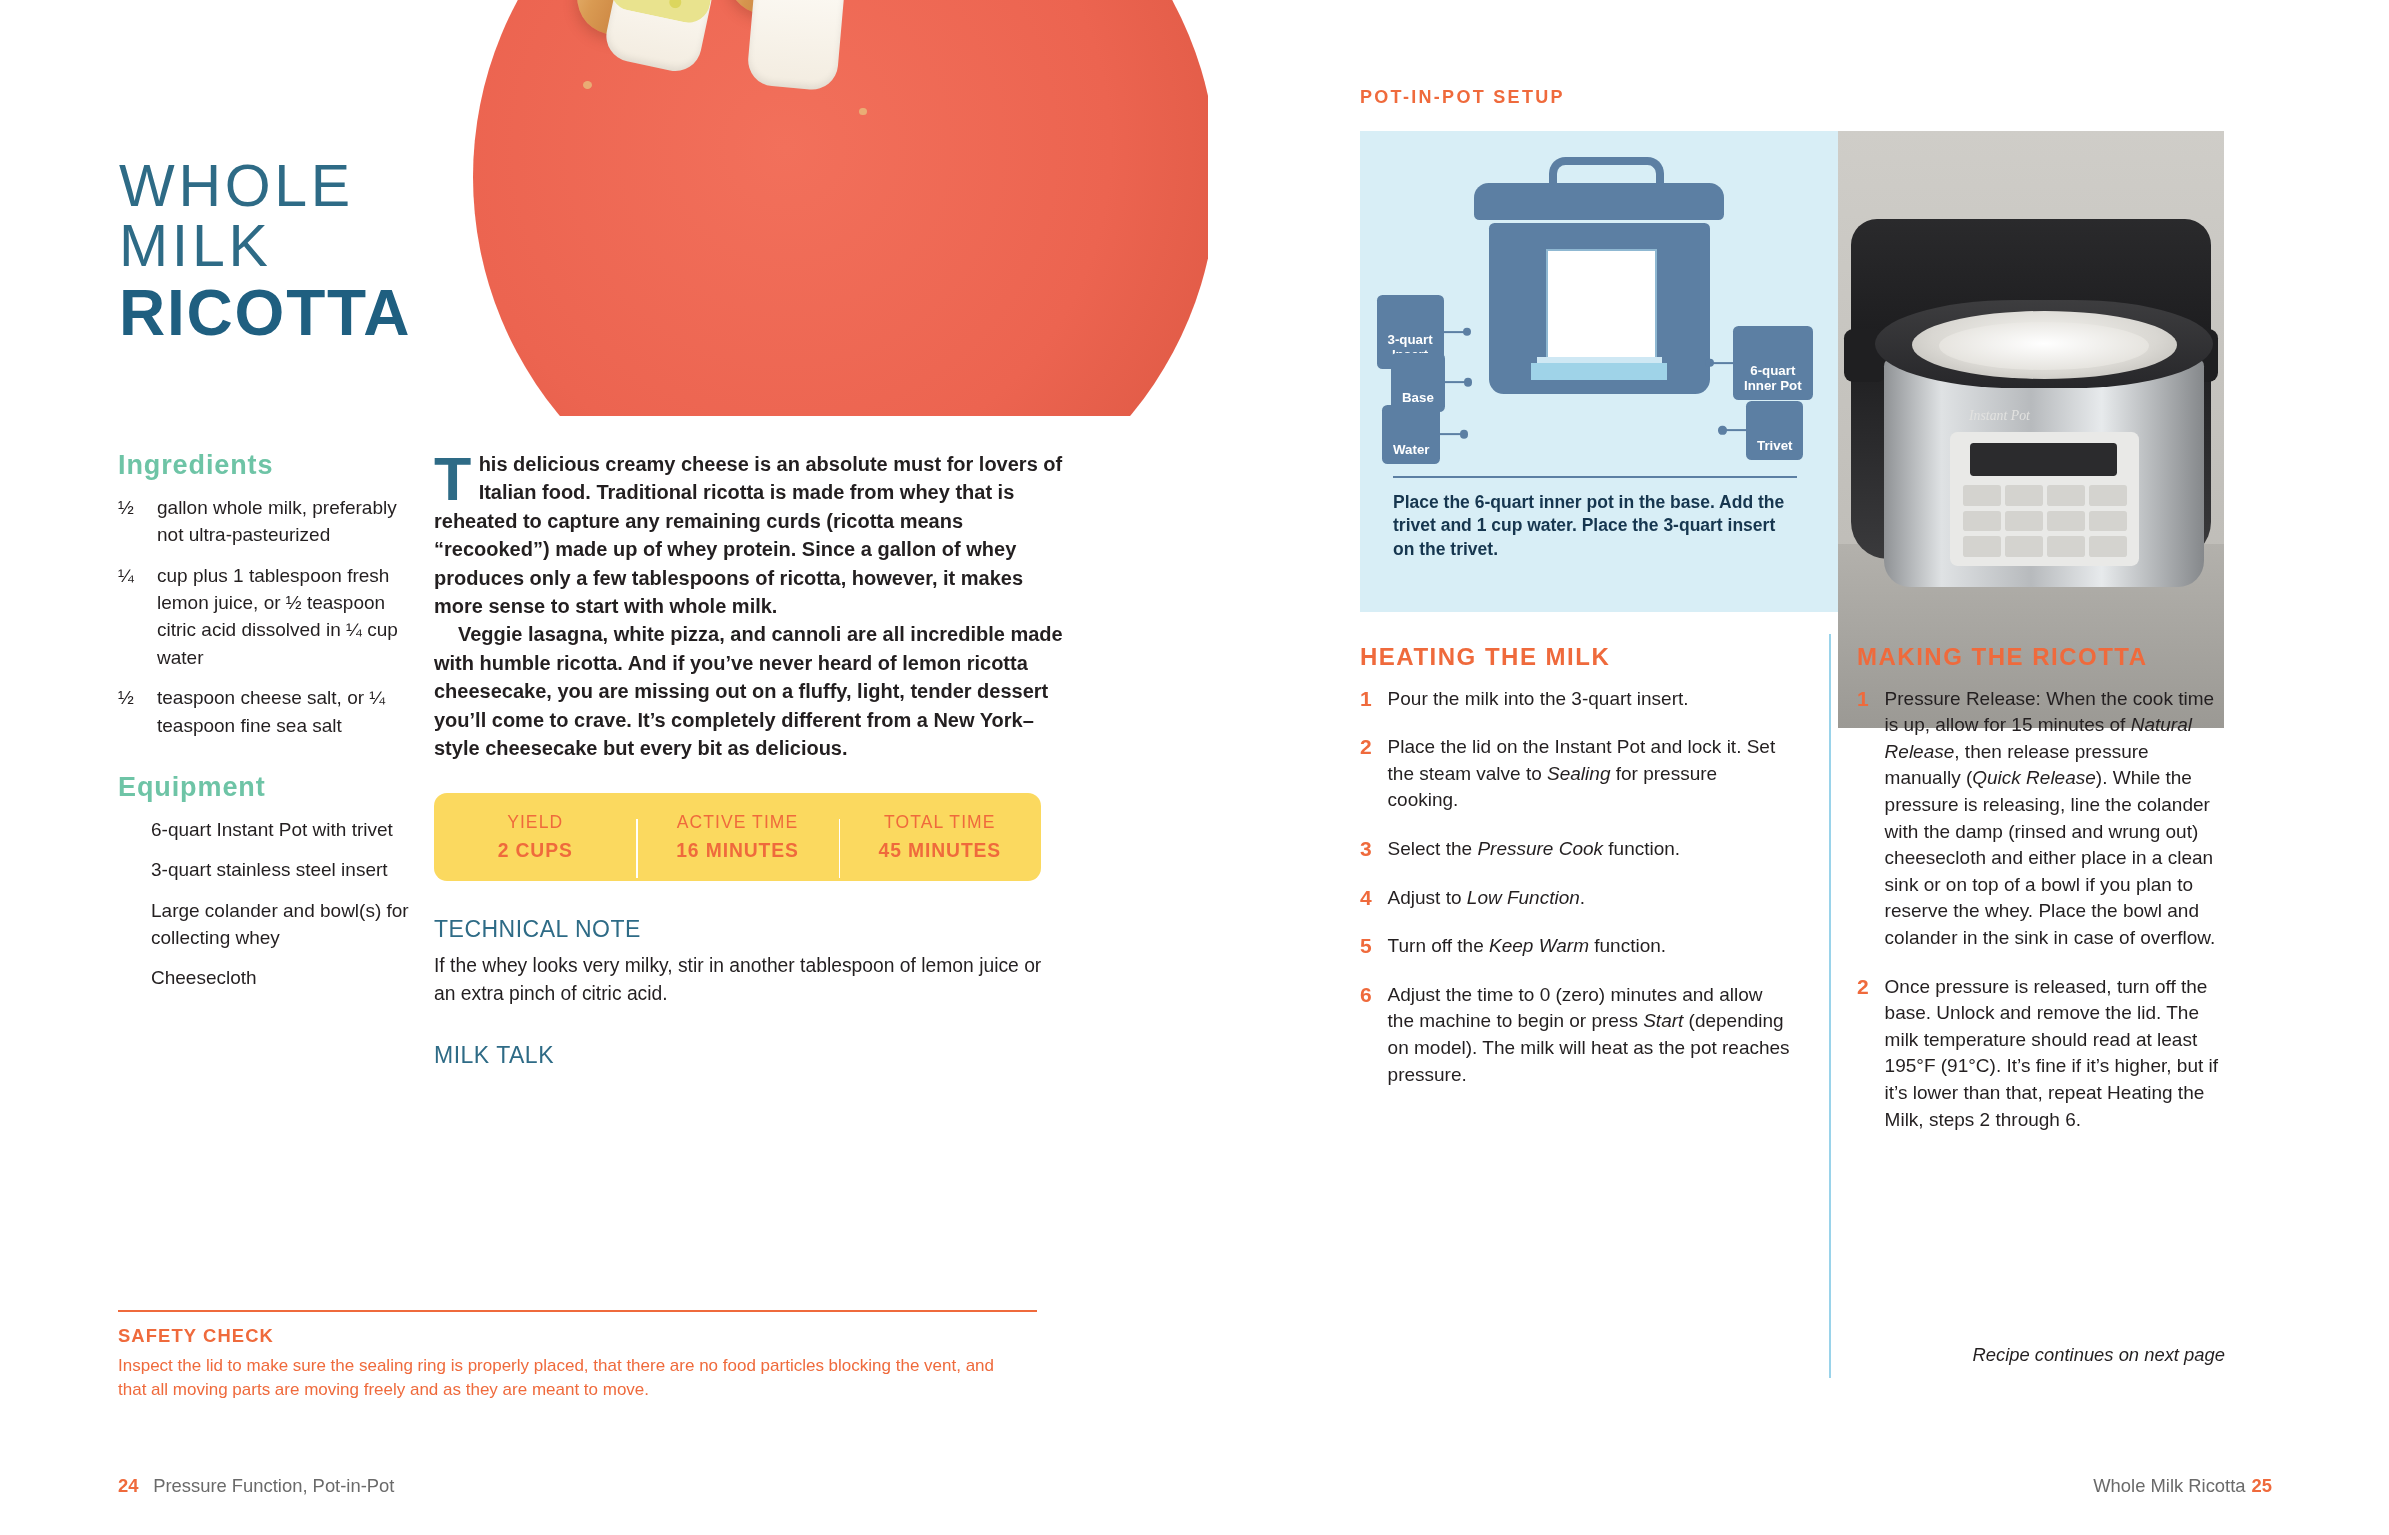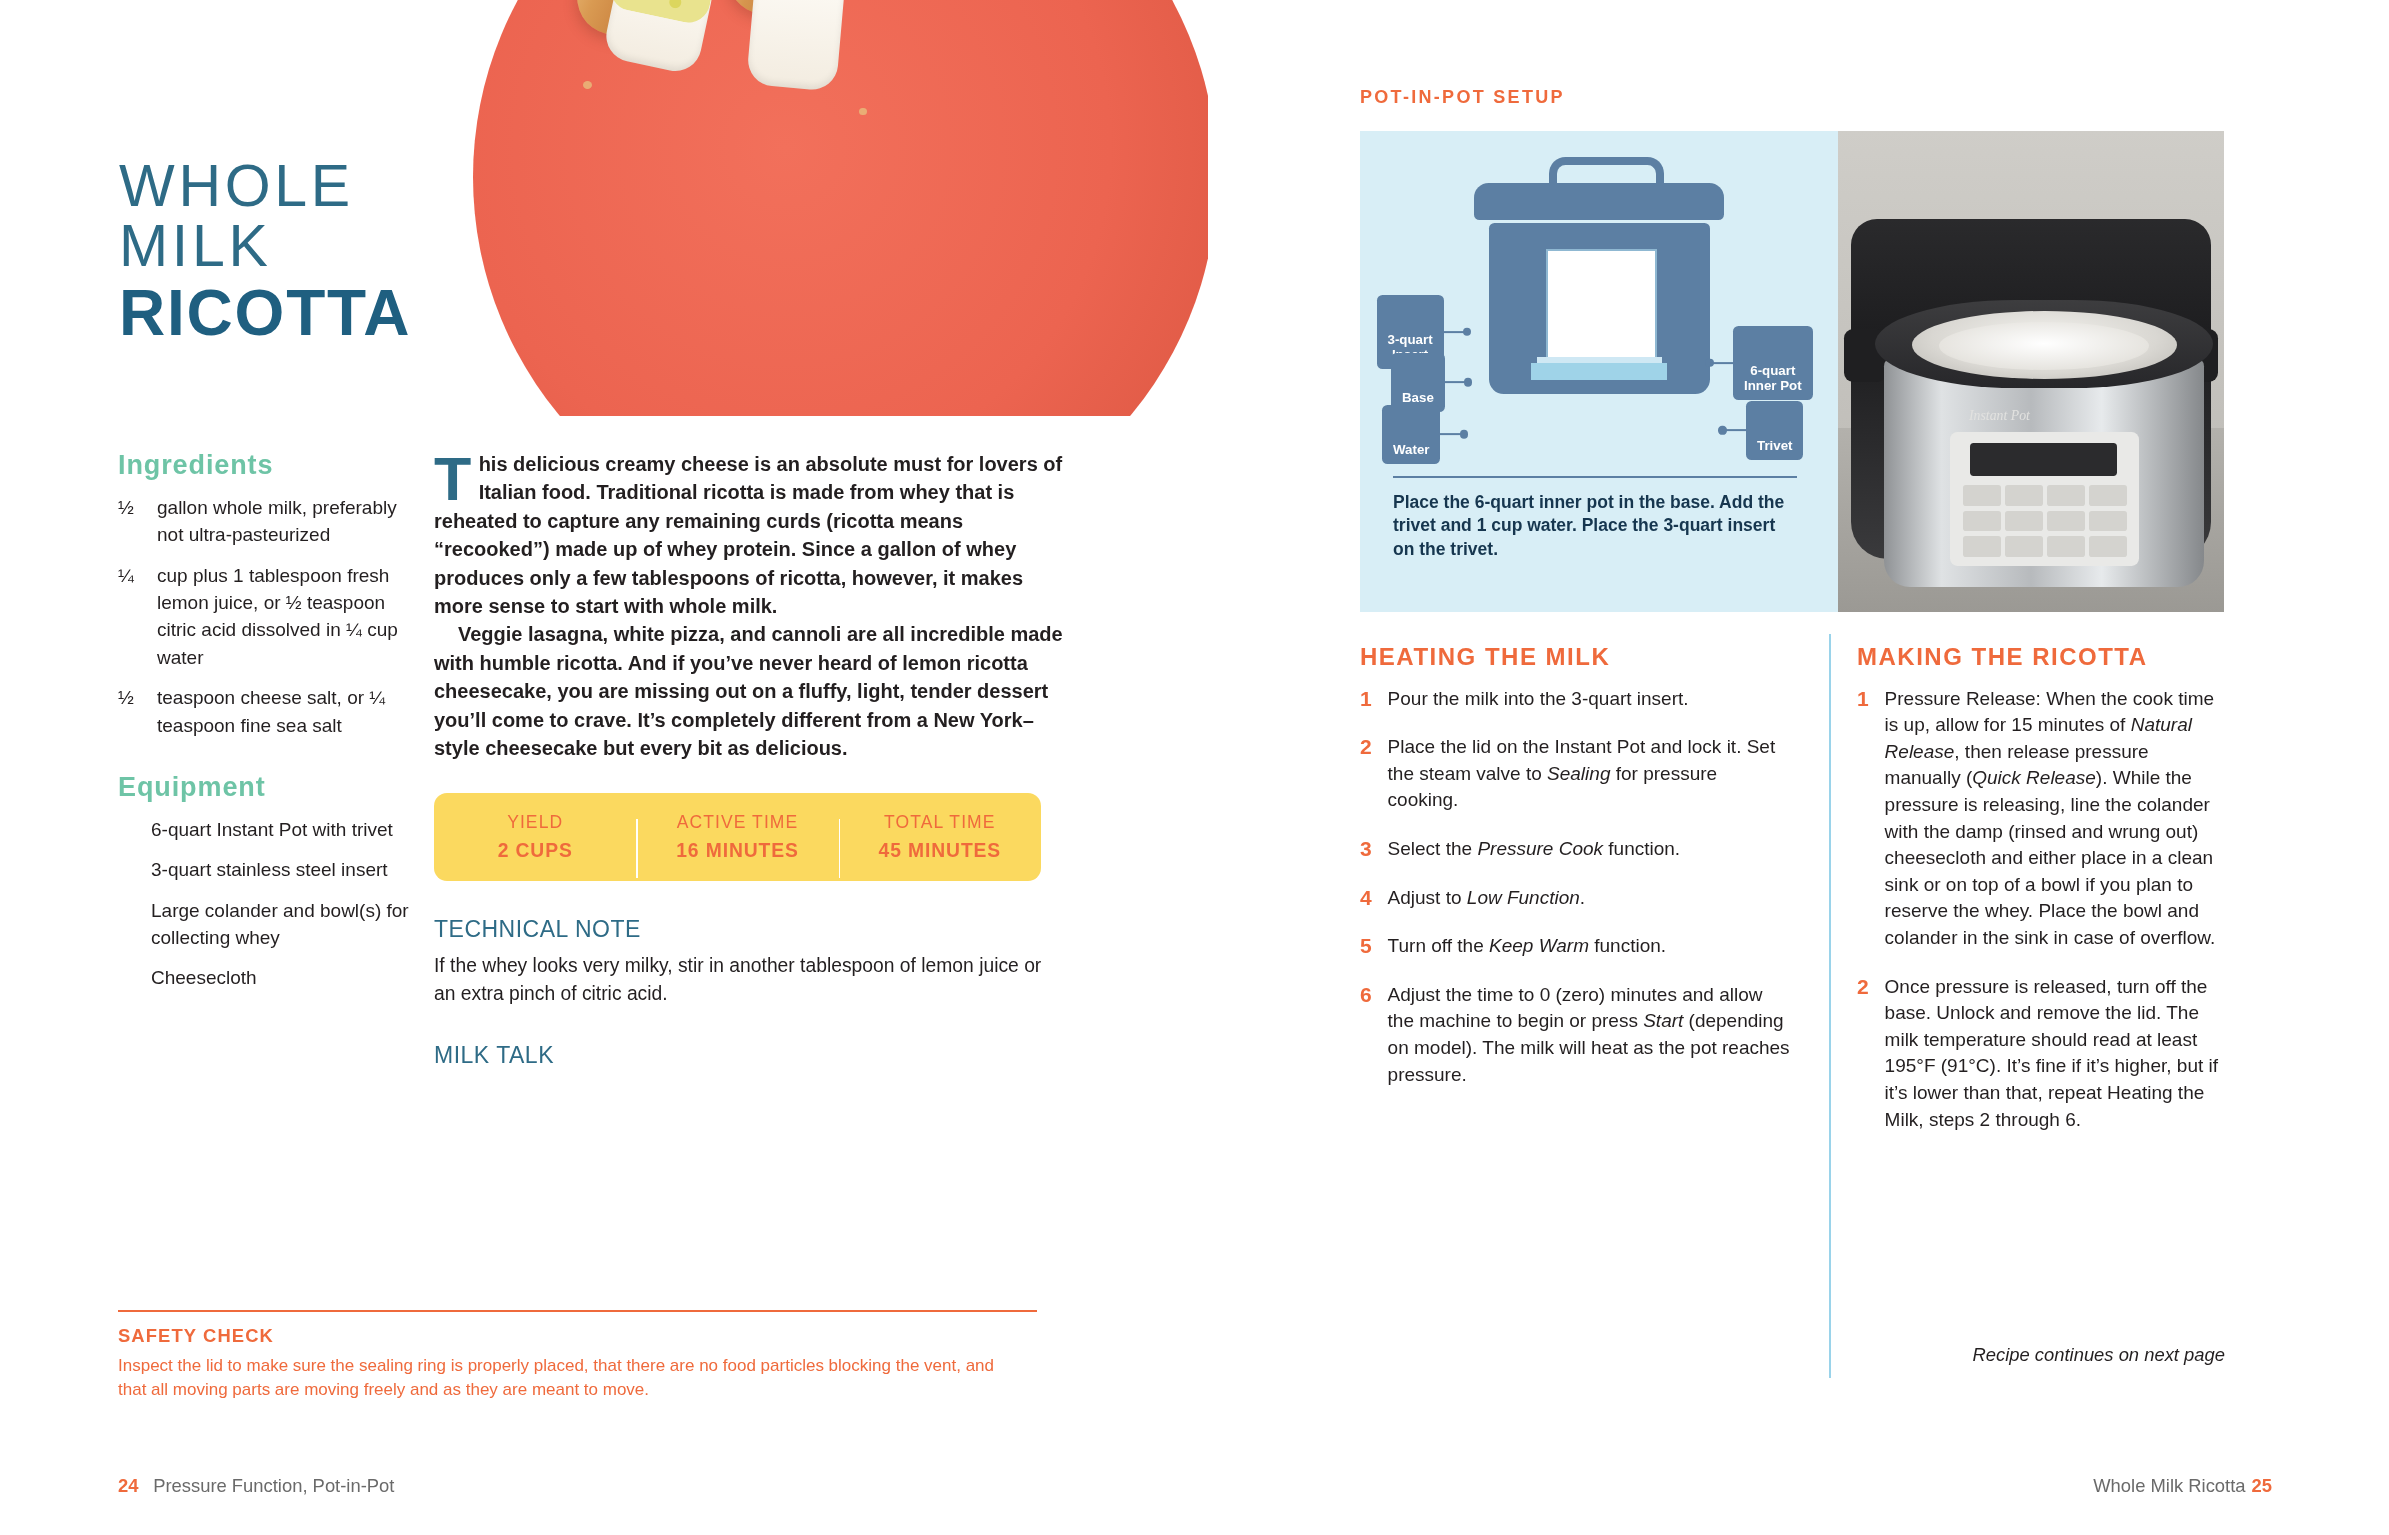--- a/index.html
+++ b/index.html
@@ -365,21 +365,21 @@
   .diagram-cap-text {
     font-size: 17.5px;
     line-height: 1.35;
     font-weight: bold;
     color: #16364f;
   }
 
   .photo-box {
     position: absolute;
     left: 643px; top: 131px;
-    width: 386px; height: 481px;
+    width: 386px; height: 597px;
     overflow: hidden;
     background: linear-gradient(180deg, #cfcdc8 0%, #b9b7b2 100%);
   }
   .counter {
     position: absolute;
     left: 0; bottom: 0;
     width: 386px; height: 184px;
     background: linear-gradient(180deg, #b3b1ac 0%, #9b9994 100%);
   }
   .ip-body {

